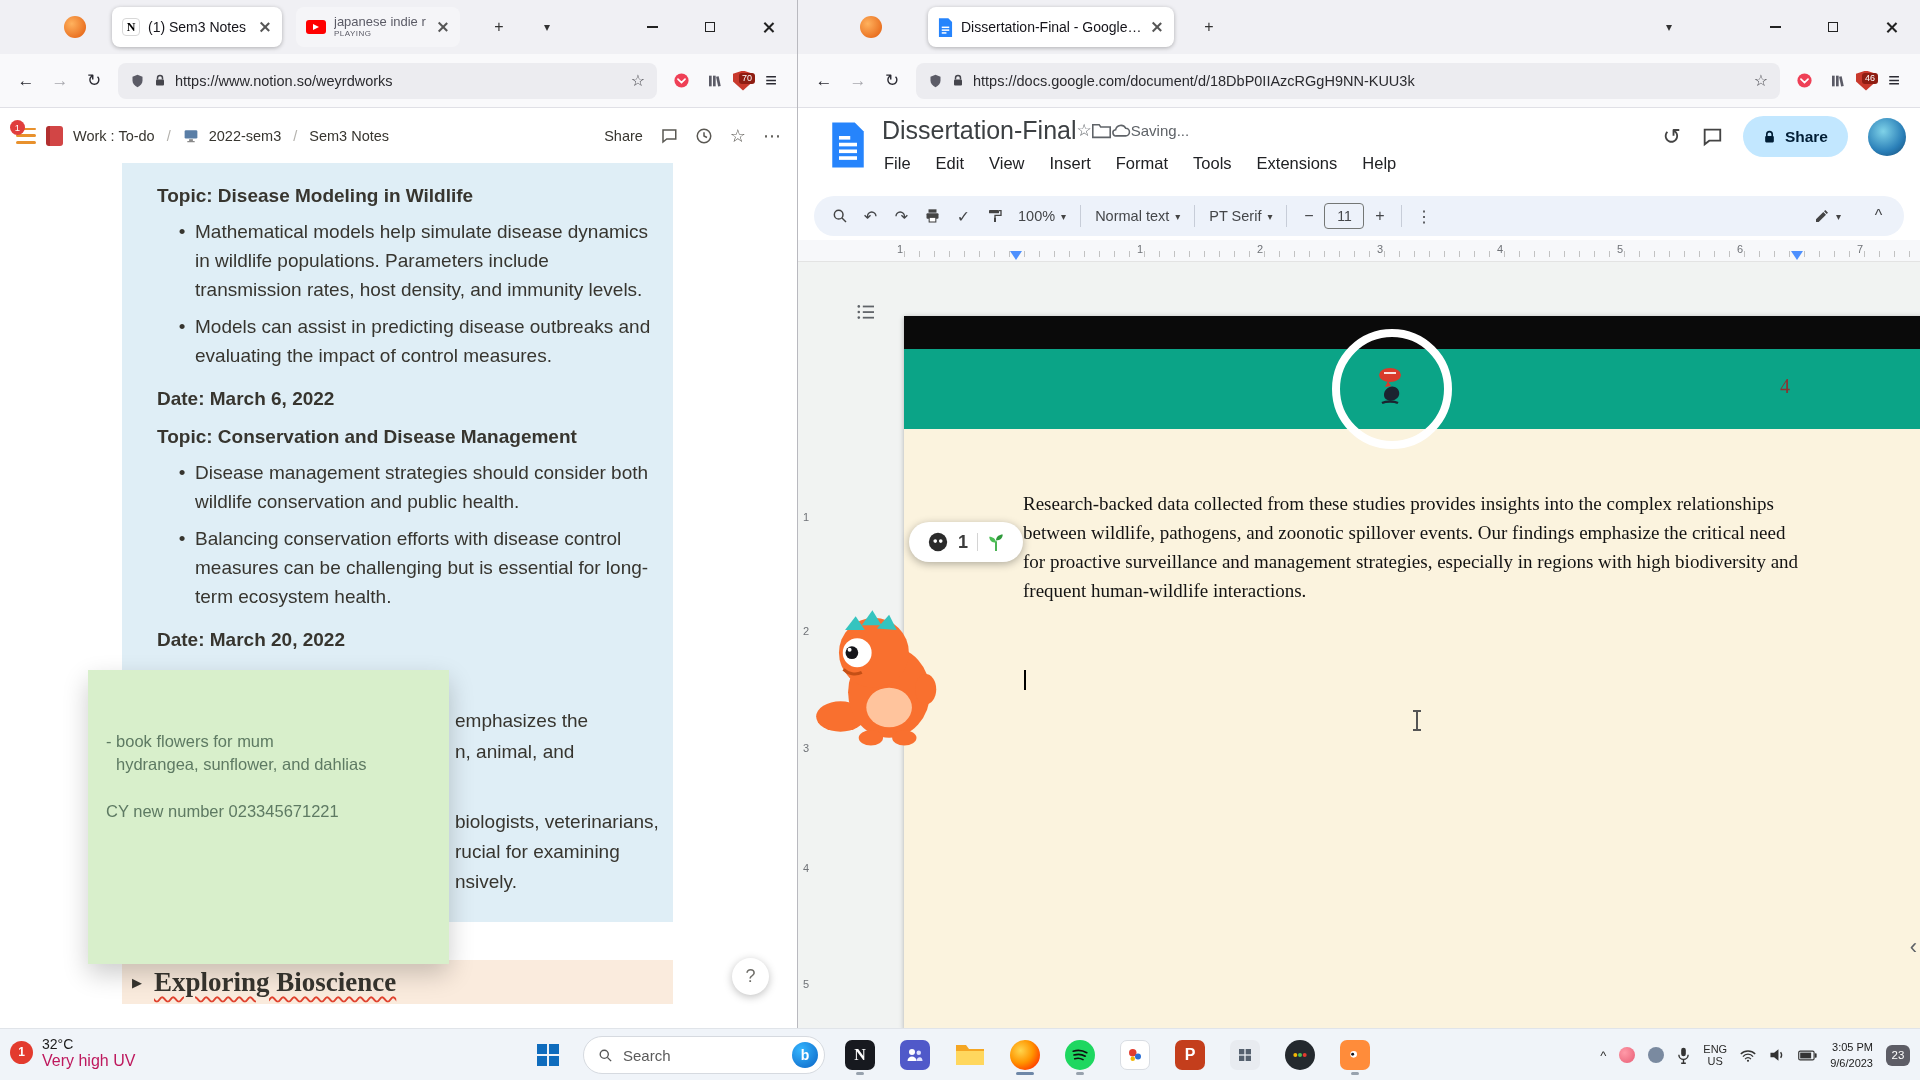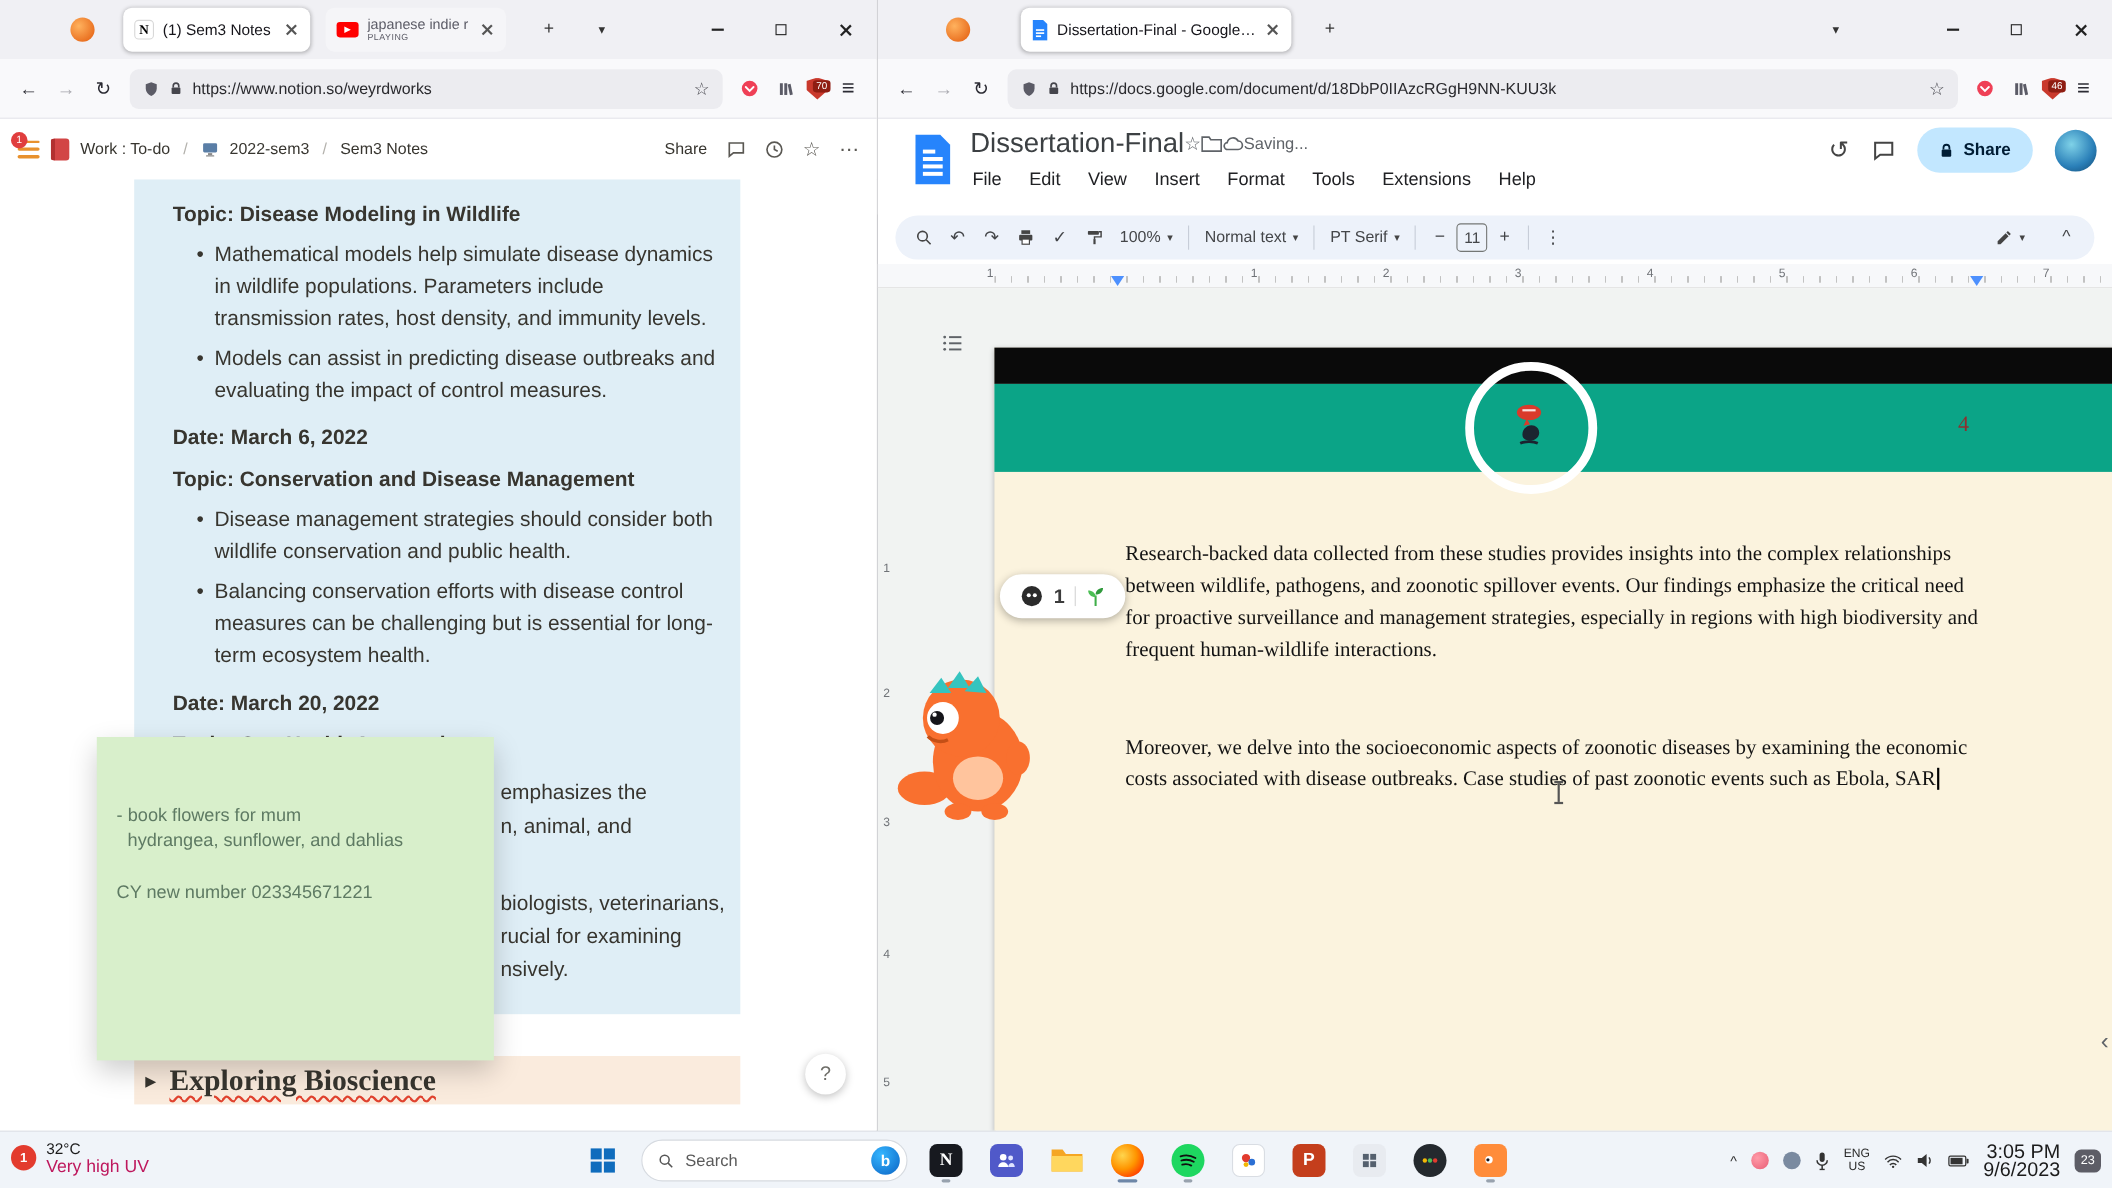--- a/index.html
+++ b/index.html
@@ -97,21 +97,21 @@
     gap:9px;padding:0 20px;color:#001d35;font-size:15.5px;font-weight:600}
   .avatar{width:38px;height:38px;border-radius:50%;
     background:radial-gradient(circle at 40% 35%,#7fd2e8,#2a7fb8 60%,#14476e)}
   .dtoolbar{position:absolute;top:196px;left:16px;right:16px;height:40px;background:#edf2fa;
     border-radius:20px;display:flex;align-items:center;padding:0 10px;color:#444649}
   .ti{min-width:31px;height:30px;display:flex;align-items:center;justify-content:center;
     font-size:16px;border-radius:4px;flex:0 0 auto}
   .tsep{width:1px;height:22px;background:#c7cdd8;margin:0 6px;flex:0 0 auto}
   .tdrop{display:flex;align-items:center;gap:6px;padding:0 8px;font-size:14.5px;height:30px;flex:0 0 auto}
   .tcaret{font-size:10px;color:#444}
-  .sizebox{width:28px;height:26px;border:1px solid #747775;border-radius:4px;display:flex;
+  .sizebox{width:40px;height:26px;border:1px solid #747775;border-radius:4px;display:flex;
     align-items:center;justify-content:center;font-size:14px;flex:0 0 auto}
   .hruler{position:absolute;top:240px;left:0;right:0;height:22px;background:#f7f8fa;
     border-bottom:1px solid #e3e3e3}
   .hruler .ticks{position:absolute;left:106px;right:0;bottom:4px;height:6px;
     background:repeating-linear-gradient(to right,#c2c2c2 0 1px,transparent 1px 15px)}
   .rnum{position:absolute;top:3px;font-size:11px;color:#6f7277}
   .rmark{position:absolute;top:11px;width:0;height:0;border-left:6px solid transparent;
     border-right:6px solid transparent;border-top:9px solid #4d90fe}
   .canvas{position:absolute;top:262px;left:0;right:0;bottom:0;background:#f1f3f2;overflow:hidden}
   .vnum{position:absolute;left:5px;font-size:11px;color:#6f7277}
@@ -150,21 +150,21 @@
     display:flex;align-items:center;gap:10px;padding:0 6px 0 14px;color:#5a5a5a;font-size:15px}
   .bing{margin-left:auto;width:26px;height:26px;border-radius:50%;color:#fff;font-weight:700;font-size:14px;
     background:radial-gradient(circle at 35% 30%,#35b6ff,#0b63c4);display:flex;align-items:center;justify-content:center}
   .appbtn{position:relative;width:40px;height:40px;display:flex;align-items:center;justify-content:center}
   .run{position:absolute;bottom:0px;left:50%;transform:translateX(-50%);height:3px;border-radius:2px;background:#98a2ae}
   .sq{width:30px;height:30px;border-radius:7px;display:flex;align-items:center;justify-content:center;
     color:#fff;font-weight:700;font-size:16px}
   .tray{position:absolute;right:10px;top:5px;height:42px;display:flex;align-items:center;gap:13px;color:#1b1b1b}
   .tdot{width:16px;height:16px;border-radius:50%}
   .lang{font-size:11px;line-height:12px;text-align:center;color:#2a2a2a}
-  .clockcol{text-align:right;font-size:18px;line-height:16px;color:#1b1b1b}
+  .clockcol{text-align:right;font-size:11px;line-height:16px;color:#1b1b1b}
   .notif{min-width:24px;height:21px;border-radius:6px;background:#5d5d66;color:#fff;font-size:11.5px;
     display:flex;align-items:center;justify-content:center;padding:0 4px}
   svg{display:block}
 </style>
 </head>
 <body>
 
 <div class="screen">
 
   <div class="window" id="win-left">
@@ -520,21 +520,21 @@
           <svg width="56" height="56" viewBox="0 0 56 56">
             <ellipse cx="26" cy="14" rx="11" ry="7" fill="#d93a2b"></ellipse>
             <rect x="20" y="11" width="12" height="2" fill="#fff" opacity=".85"></rect>
             <path d="M24 20l3 5-6 1z" fill="#d93a2b"></path>
             <path d="M20 34c0-6 6-10 11-8 5 2 6 9 1 12-4 3-12 2-12-4z" fill="#1b2430"></path>
             <path d="M18 42c4-2 12-2 16 0" stroke="#1b2430" stroke-width="2.5" fill="none"></path>
           </svg>
         </div>
         <div class="doc-p" style="top:173px">Research-backed data collected from these studies provides insights into the complex relationships between wildlife, pathogens, and zoonotic spillover events. Our findings emphasize the critical need for proactive surveillance and management strategies, especially in regions with high biodiversity and frequent human-wildlife interactions.</div>
         <div class="doc-p" style="top:349px">
-          <span>Moreover, we delve into the socioeconomic aspects of zoonotic diseases by examining the economic costs associated with disease outbreaks. Case studies of past zoonotic events such as Ebola, SAR</span><span class="caret"></span>
+          <span class="caret"></span>
         </div>
       </div>
 
       <div class="pet-badge">
         <svg width="22" height="22" viewBox="0 0 24 24">
             <circle cx="12" cy="12" r="10" fill="#2b2b2b"></circle>
             <circle cx="9" cy="11" r="2" fill="#fff"></circle>
             <circle cx="15" cy="11" r="2" fill="#fff"></circle>
           </svg>
         <span class="pet-count">1</span>

